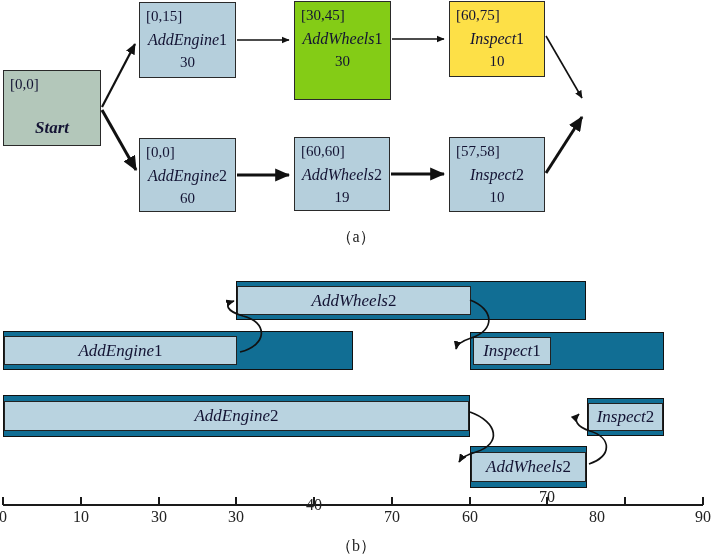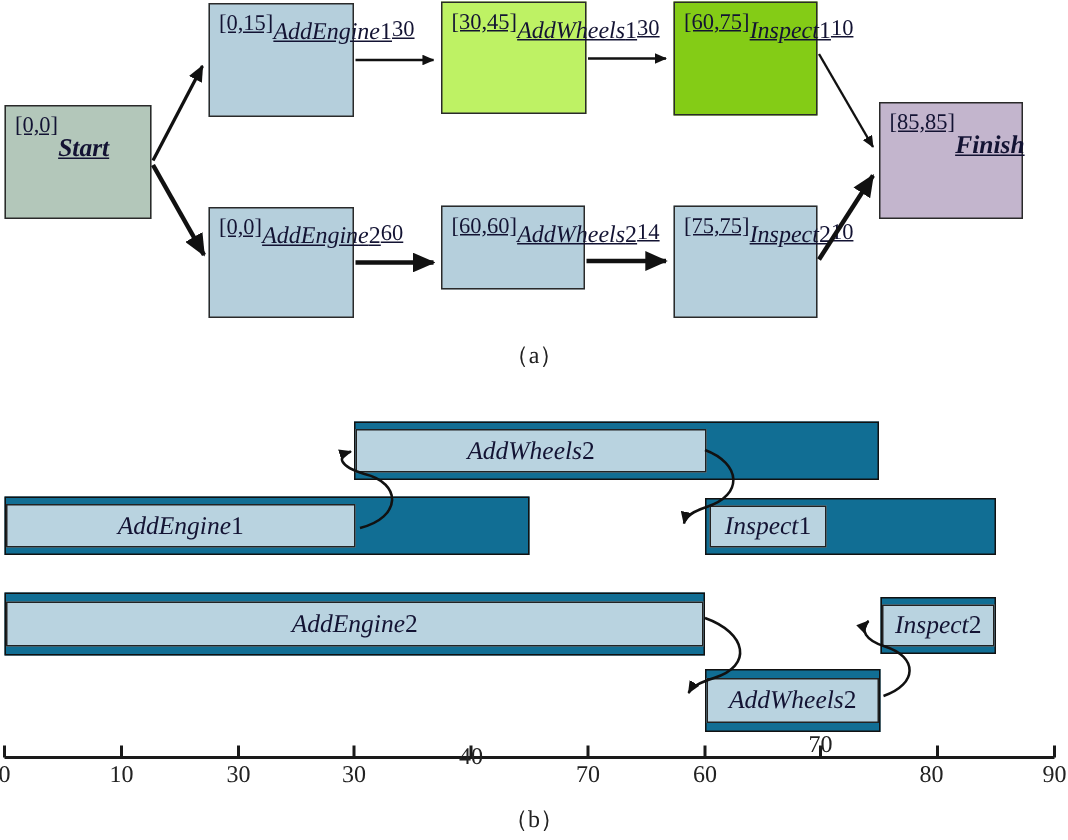--- a/index.html
+++ b/index.html
@@ -1,25 +1,25 @@
 <!DOCTYPE html>
 <html><head>
 <meta charset="utf-8">
 <style>
   html,body{margin:0;padding:0;background:#fff;}
   .canvas{position:relative;width:712px;height:560px;background:#ffffff;overflow:hidden;
           font-family:"Liberation Serif",serif;color:#131333;}
   
   .node{position:absolute;box-sizing:border-box;border:1.7px solid #2a2a2a;
-        display:flex;flex-direction:row;padding:4px 6px;text-decoration:underline;}
+        display:flex;flex-direction:column;padding:4px 6px;}
   .node .win{font-size:15px;text-align:left;line-height:18px;}
   .node .nm{font-size:16px;text-align:center;margin-top:5px;line-height:19px;}
   .node .nm i{font-style:italic;}
   .node .dur{font-size:15px;text-align:center;margin-top:4px;line-height:18px;}
-  .node.term .nm{font-weight:bold;font-size:17px;margin-top:14px;}
+  .node.term .nm{font-weight:bold;font-size:17px;margin-top:25px;}
   
   .gbar{position:absolute;box-sizing:border-box;background:#116e94;border:1.6px solid #111;}
   .ginner{position:absolute;box-sizing:border-box;background:#b9d3e0;border:1.4px solid #222;
           display:flex;align-items:center;justify-content:center;}
   .glabel{font-style:italic;font-size:17px;color:#131333;white-space:nowrap;}
   .glabel .sfx{font-style:normal;}
   .nm .sfx{font-style:normal;}
   
   .axis-line{position:absolute;background:#1a1a1a;}
   .tick{position:absolute;width:2px;height:8px;background:#1a1a1a;}
@@ -38,54 +38,50 @@
     <div class="win">[0,0]</div>
     <div class="nm"><i>Start</i><span class="sfx"></span></div>
   </div>
 
   <div class="node" style="left:139px;top:2px;width:97px;height:76px;background:#b5cfdc">
     <div class="win">[0,15]</div>
     <div class="nm"><i>AddEngine</i><span class="sfx">1</span></div>
     <div class="dur">30</div>
   </div>
 
-  <div class="node" style="left:294px;top:1px;width:97px;height:75px;background:#bef264">
+  <div class="node" style="left:294px;top:1px;width:97px;height:99px;background:#84cc16">
     <div class="win">[30,45]</div>
     <div class="nm"><i>AddWheels</i><span class="sfx">1</span></div>
     <div class="dur">30</div>
   </div>
 
-  <div class="node" style="left:449px;top:1px;width:96px;height:76px;background:#84cc16">
+  <div class="node" style="left:449px;top:1px;width:96px;height:76px;background:#fde047">
     <div class="win">[60,75]</div>
     <div class="nm"><i>Inspect</i><span class="sfx">1</span></div>
     <div class="dur">10</div>
   </div>
 
   <div class="node" style="left:139px;top:138px;width:97px;height:74px;background:#b5cfdc">
     <div class="win">[0,0]</div>
     <div class="nm"><i>AddEngine</i><span class="sfx">2</span></div>
     <div class="dur">60</div>
   </div>
 
-  <div class="node" style="left:294px;top:137px;width:96px;height:56px;background:#b5cfdc">
+  <div class="node" style="left:294px;top:137px;width:96px;height:74px;background:#b5cfdc">
     <div class="win">[60,60]</div>
     <div class="nm"><i>AddWheels</i><span class="sfx">2</span></div>
-    <div class="dur">14</div>
+    <div class="dur">19</div>
   </div>
 
   <div class="node" style="left:449px;top:137px;width:96px;height:75px;background:#b5cfdc">
-    <div class="win">[75,75]</div>
+    <div class="win">[57,58]</div>
     <div class="nm"><i>Inspect</i><span class="sfx">2</span></div>
     <div class="dur">10</div>
   </div>
 
-  <div class="node term" style="left:586px;top:68px;width:96px;height:78px;background:#c3b5cd">
-    <div class="win">[85,85]</div>
-    <div class="nm"><i>Finish</i><span class="sfx"></span></div>
-  </div>
 
   <div class="caption" style="left:320px;top:227px">（a）</div>
 
   <div class="gbar" style="left:236px;top:281px;width:350px;height:39px">
     <div class="ginner" style="left:0;top:4px;width:234px;height:29px">
       <span class="glabel"><i>AddWheels</i><span class="sfx">2</span></span>
     </div>
   </div>
 
   <div class="gbar" style="left:3px;top:331px;width:350px;height:39px">
@@ -131,21 +127,21 @@
   <div class="tick" style="left:702px;top:497px"></div>
 
   <span class="tick-label" style="left:-13px;top:508px">0</span>
   <span class="tick-label" style="left:65px;top:508px">10</span>
   <span class="tick-label" style="left:143px;top:508px">30</span>
   <span class="tick-label" style="left:220px;top:508px">30</span>
   <span class="tick-label" style="left:298px;top:496px">40</span>
   <span class="tick-label" style="left:376px;top:508px">70</span>
   <span class="tick-label" style="left:454px;top:508px">60</span>
   <span class="tick-label" style="left:531px;top:488px">70</span>
-  <span class="tick-label" style="left:605px;top:508px">80</span>
+  <span class="tick-label" style="left:581px;top:508px">80</span>
   <span class="tick-label" style="left:687px;top:508px">90</span>
 
   <div class="caption" style="left:320px;top:536px">（b）</div>
 
   <svg class="overlay" width="712" height="560" viewBox="0 0 712 560">
     <defs>
       <marker id="ah" markerUnits="strokeWidth" markerWidth="5" markerHeight="4.4" refX="4.6" refY="2.2" orient="auto">
         <path d="M0,0 L5,2.2 L0,4.4 z" fill="#111"></path>
       </marker>
     </defs>

